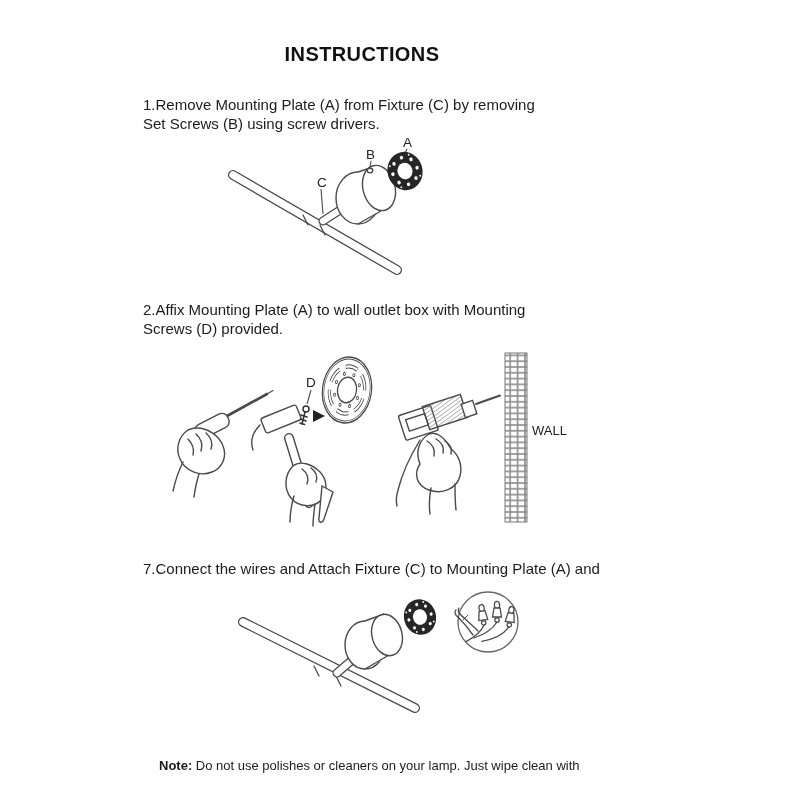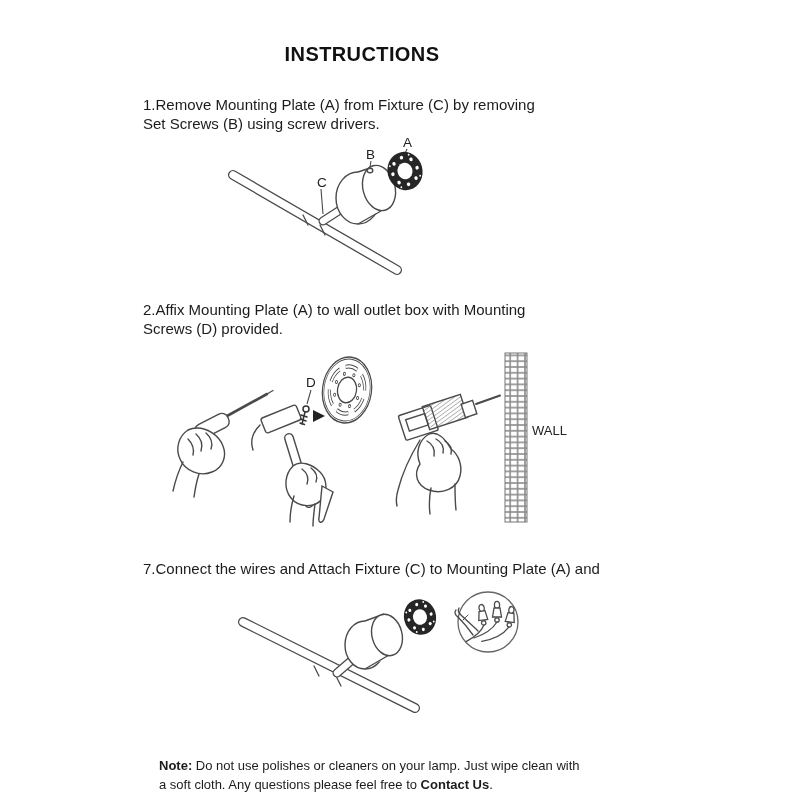--- a/index.html
+++ b/index.html
@@ -280,16 +280,15 @@
           <path d="M-3,-7 L-4.5,2 L4.5,2 L3,-7 Z" fill="#fff"></path>
           <circle cx="0" cy="5" r="2.2" fill="#fff"></circle>
           <path d="M0,7 C-5,16 -15,22 -25,25"></path>
         </g>
       </g>
     </g>
   </svg>
 
   <p class="note">
     <span class="line"><b>Note:</b><span> Do not use polishes or cleaners on your lamp. Just wipe clean with</span></span>
-    <span class="line"><span>a soft cloth. Any questions please feel free to </span><b>Contact Us</b><span>.</span></span>
   </p>
 
 </div>
 
 </body></html>

